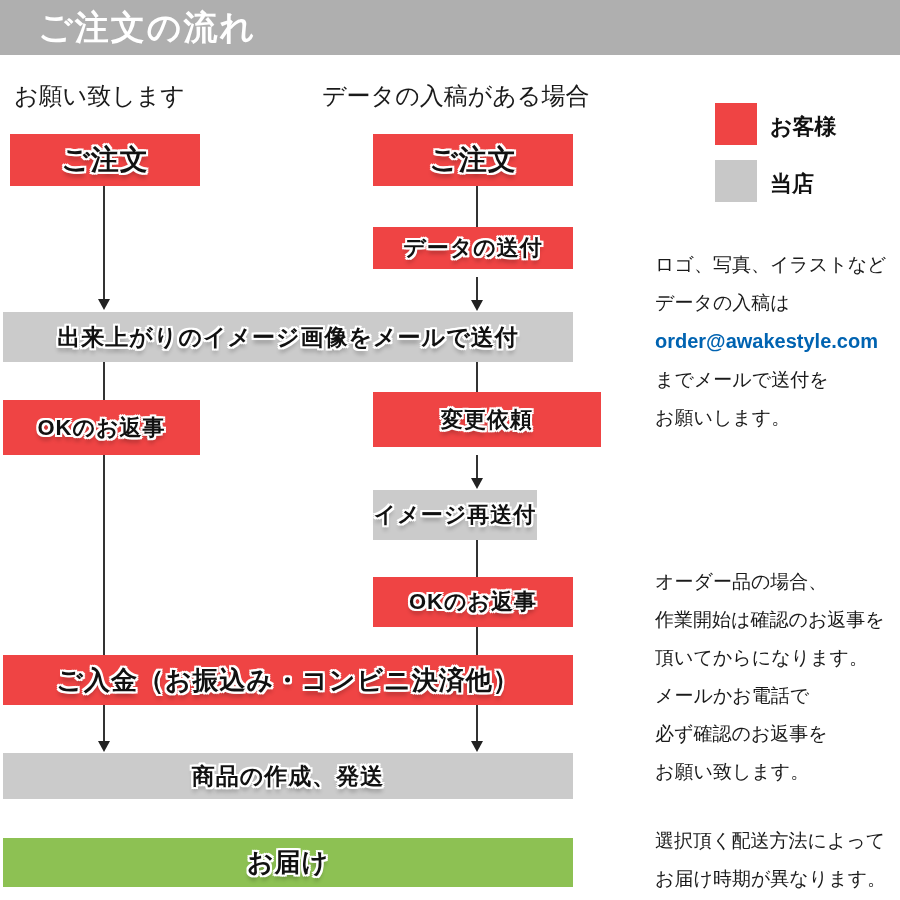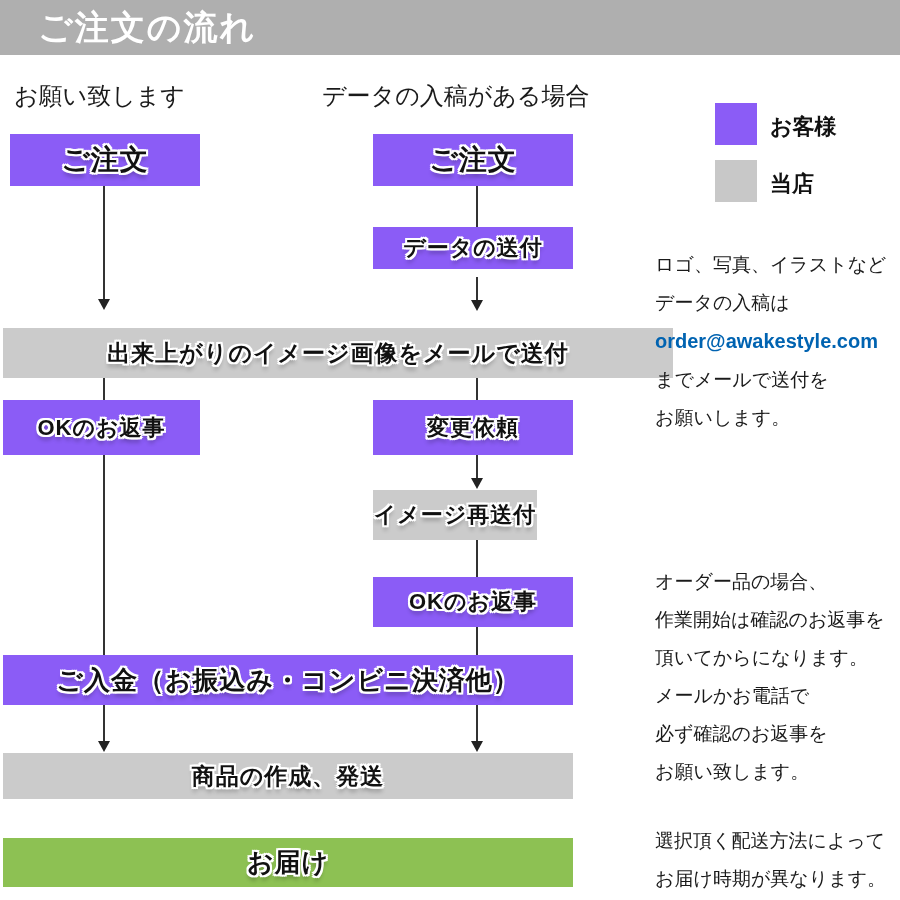--- a/index.html
+++ b/index.html
@@ -23,21 +23,21 @@
     font-weight:bold; color:#111;
   }
   .fbox span {
     text-shadow:
       -2px -2px 0 #fff, 0 -2px 0 #fff, 2px -2px 0 #fff,
       -2px 0 0 #fff, 2px 0 0 #fff,
       -2px 2px 0 #fff, 0 2px 0 #fff, 2px 2px 0 #fff,
       0 5px 4px rgba(0,0,0,0.30);
     letter-spacing:1px;
   }
-  .yellow { background:#8b5cf6; }
+  .yellow { background:#ef4444; }
   .gray   { background:#cbcbcb; }
   .green  { background:#8dc153;text-align:right; }
   .f28 { font-size:28px; } .f26 { font-size:26px; }
   .f24 { font-size:26px; } .f23 { font-size:23px; } .f22 { font-size:22px; }
   .vline { position:absolute; width:2px; background:#333; }
   .vline.arrow::after {
     content:""; position:absolute; bottom:-2px; left:50%; transform:translateX(-50%);
     border-left:6px solid transparent; border-right:6px solid transparent;
     border-top:11px solid #222;
   }
@@ -76,27 +76,27 @@
 
   <div class="fbox yellow f28" style="left:10px; top:134px; width:190px; height:52px;">
     <span>ご注文</span>
   </div>
   <div class="fbox yellow f28" style="left:373px; top:134px; width:200px; height:52px;">
     <span>ご注文</span>
   </div>
   <div class="fbox yellow f22" style="left:373px; top:227px; width:200px; height:42px;">
     <span>データの送付</span>
   </div>
-  <div class="fbox gray f23" style="left:3px; top:312px; width:670px; height:50px;margin-top:16px;">
+  <div class="fbox gray f23" style="left:3px; top:312px; width:570px; height:50px;">
     <span>出来上がりのイメージ画像をメールで送付</span>
   </div>
   <div class="fbox yellow f22" style="left:3px; top:400px; width:197px; height:55px;">
     <span>OKのお返事</span>
   </div>
-  <div class="fbox yellow f22" style="left:373px; top:400px; width:200px; height:55px;">
+  <div class="fbox yellow f22" style="left:373px; top:392px; width:228px; height:55px;">
     <span>変更依頼</span>
   </div>
   <div class="fbox gray f22" style="left:373px; top:490px; width:164px; height:50px;">
     <span>イメージ再送付</span>
   </div>
   <div class="fbox yellow f22" style="left:373px; top:577px; width:200px; height:50px;">
     <span>OKのお返事</span>
   </div>
   <div class="fbox yellow f24" style="left:3px; top:655px; width:570px; height:50px;">
     <span>ご入金（お振込み・コンビニ決済他）</span>

